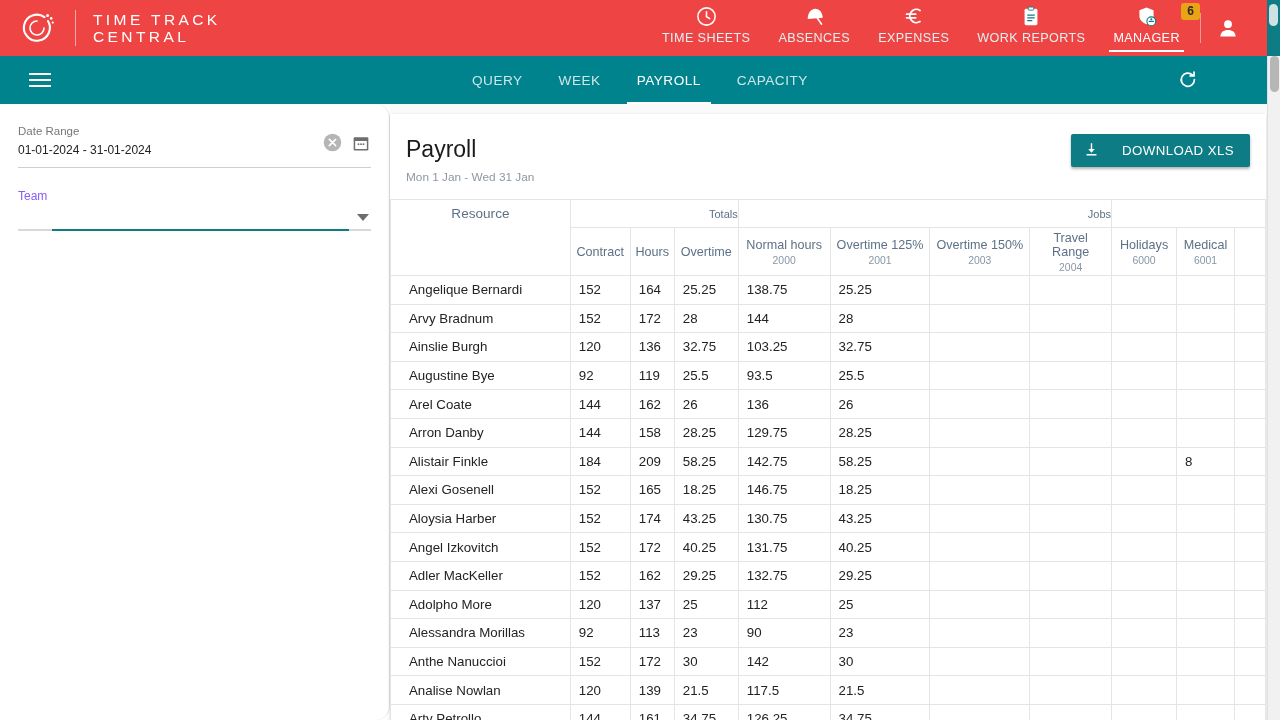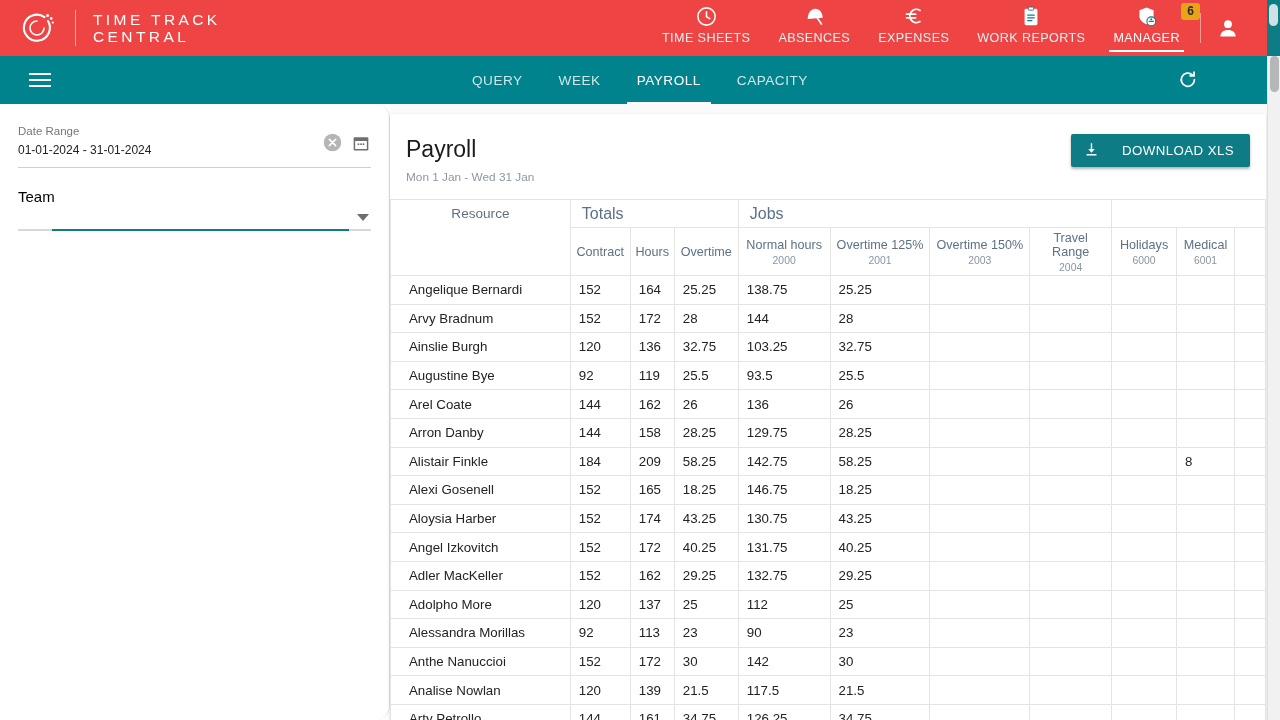--- a/index.html
+++ b/index.html
@@ -105,21 +105,21 @@
   .field-value {
     font-size: 12px; color: #222; padding: 3px 0 7px 0; line-height: 19px;
   }
   .field-line { height: 1px; background: #cfcfcf; width: 100%; }
   .field-icons {
     position: absolute; right: 0; top: 28px; display: flex;
     align-items: center; gap: 8px;
   }
   .icon-btn { cursor: pointer; display: flex; align-items: center; }
   .field-team-label {
-    font-size: 15px; color: #000000; padding-top: 21px; line-height: 15px;
+    font-size: 12px; color: #8b5cf6; padding-top: 21px; line-height: 15px;
   }
   .field-team-box { height: 25px; }
   .field-line-focus { height: 2px; background: #0d7c85; width: 100%; }
   .field-line-focus-wrap { display: flex; }
   .fl-gray { height: 2px; background: #d8d8d8; width: 34px; }
   .fl-gray2 { height: 2px; background: #d8d8d8; width: 22px; }
   .caret-down {
     position: absolute; right: 2px; bottom: 10px; cursor: pointer;
     width: 0; height: 0; border-left: 6px solid transparent;
     border-right: 6px solid transparent; border-top: 7px solid #6d6d6d;
@@ -149,21 +149,21 @@
     margin-left: 26px;
   }
 
   
   .tablewrap { margin-top: 15px; overflow: hidden; }
   table.payroll { border-collapse: collapse; table-layout: fixed; }
   table.payroll th, table.payroll td {
     border: 1px solid #e4e4e4; font-weight: 400;
   }
   th.grp {
-    height: 28px; font-size: 16px; color: #5d7186; text-align: left;
+    height: 28px; font-size: 11px; color: #5d7186; text-align: right;
     border-top: none;
     padding-left: 11px;
   }
   th.res {
     font-size: 13.6px; color: #5d7186; text-align: center;
     vertical-align: top; padding-top: 6px; border-top: none;
   }
   th.sub {
     height: 48px; font-size: 12.6px; color: #5d7186;
     text-align: center; vertical-align: middle; padding: 0 4px;

